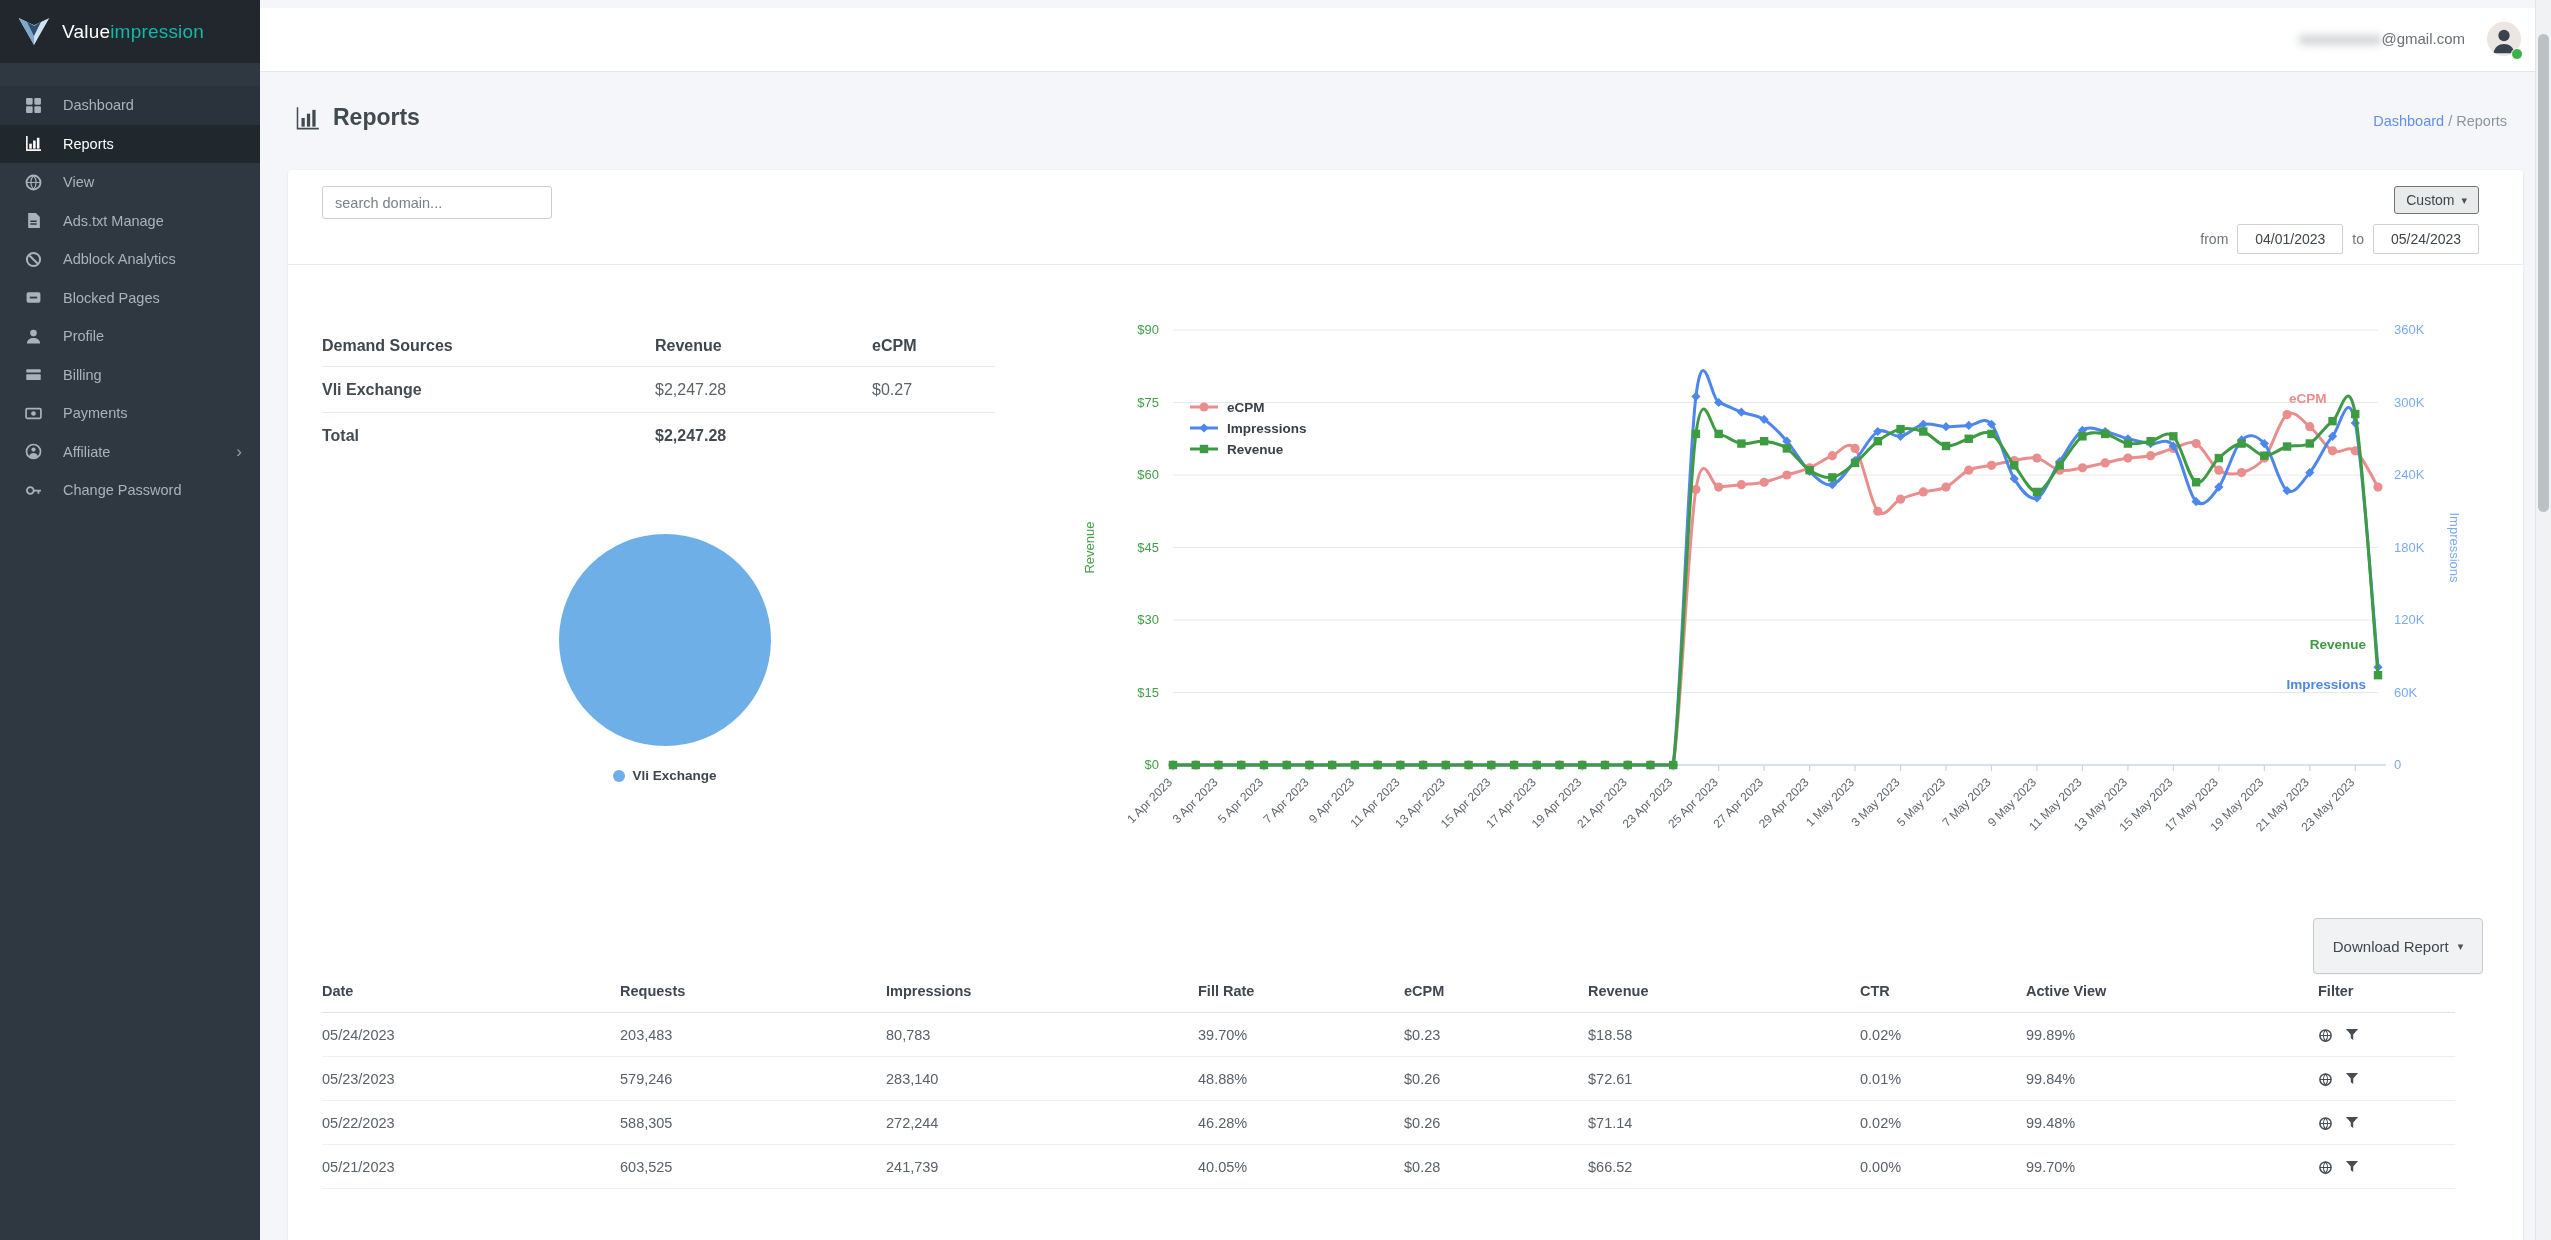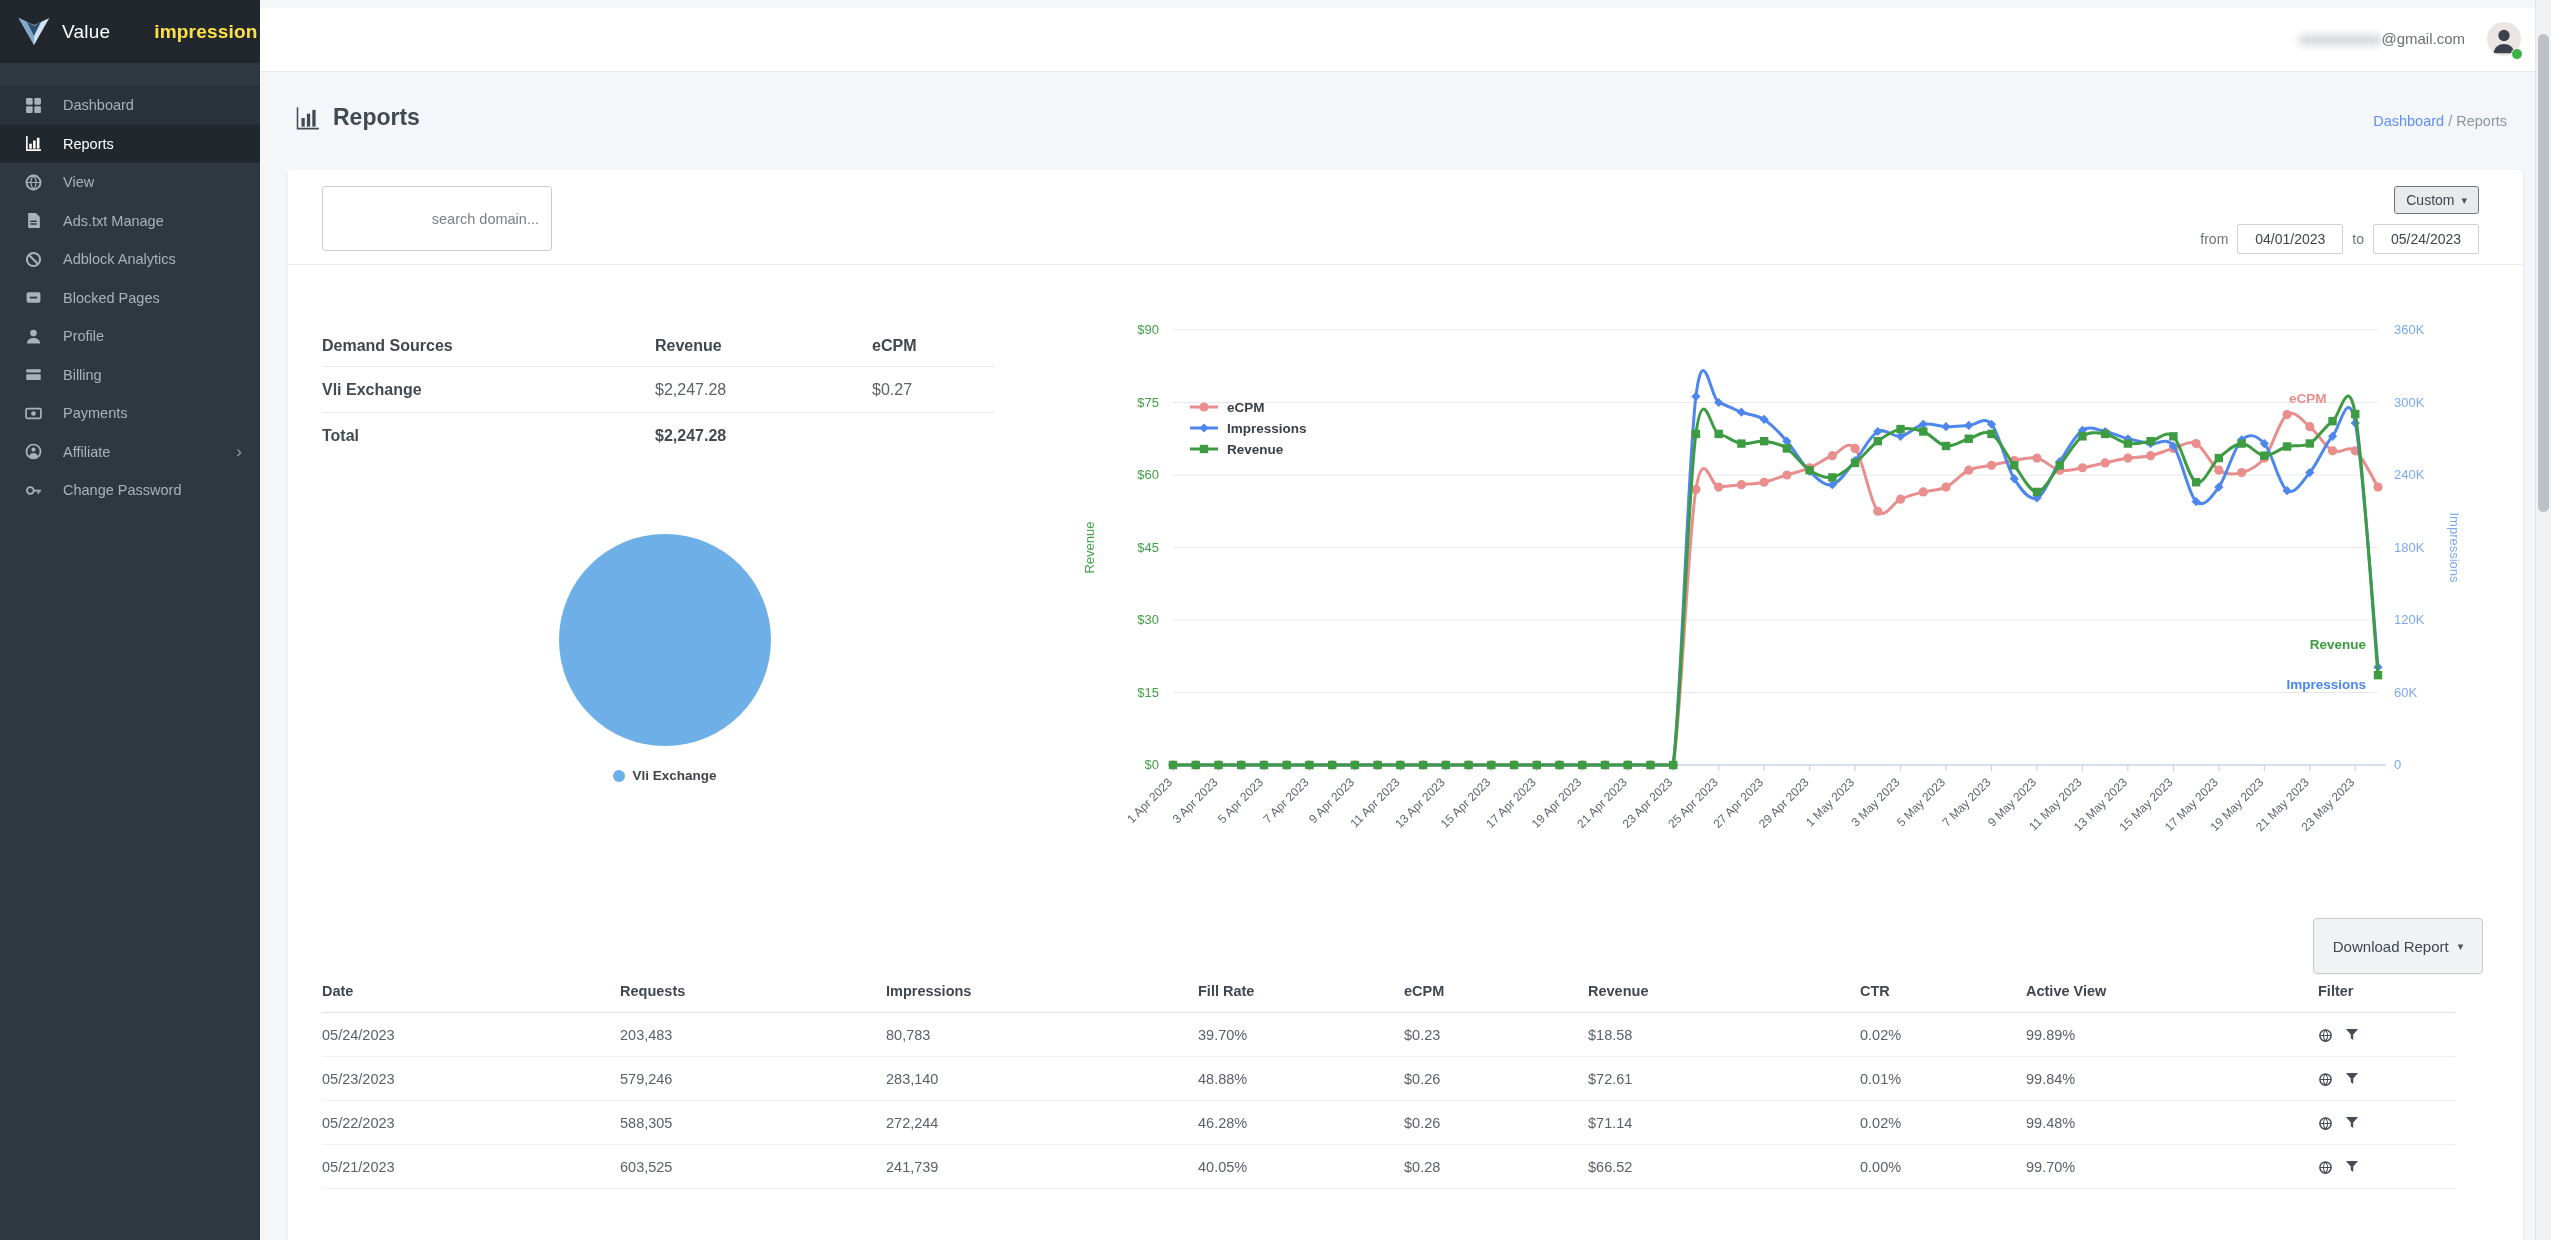--- a/index.html
+++ b/index.html
@@ -3,21 +3,21 @@
 <meta charset="utf-8">
 <style>
   html,body{margin:0;padding:0;}
   body{width:2551px;height:1240px;overflow:hidden;background:#f4f6f9;
        font-family:"Liberation Sans",sans-serif;color:#444;position:relative;}
   
   .sidebar{position:absolute;left:0;top:0;width:260px;height:1240px;background:#2f3840;z-index:6;}
   .logo{height:63px;background:#21272d;display:flex;align-items:center;padding-left:16px;gap:10px;}
   .brand{font-size:19px;color:#fff;letter-spacing:.2px;}
   .brand b{font-weight:normal;margin-top:16px;}
-  .brand span{font-weight:bold;color:#fde047;margin-left:44px;}
+  .brand span{font-weight:normal;color:#14b8a6;}
   .nav{padding-top:23px;}
   .nav-item{height:38.5px;display:flex;align-items:center;padding-left:24px;color:#a9b2ba;font-size:14.5px;cursor:pointer;}
   .nav-item .ic{width:18px;height:17px;margin-right:21px;display:flex;align-items:center;justify-content:center;}
   .nav-item svg{width:17px;height:17px;fill:currentColor;}
   .nav-item.shaded{background:#2a333b;}
   .nav-item.active{background:#20282e;color:#fff;}
   .chev{margin-left:auto;margin-right:18px;font-size:17px;color:#97a0a8;}
   
   .topbar{position:absolute;left:260px;top:8px;width:2291px;height:63px;background:#fff;border-bottom:1px solid #e5e8eb;z-index:5;}
   .email{position:absolute;right:86px;top:22px;font-size:15px;color:#6a7076;}
@@ -30,21 +30,21 @@
   .scroll-thumb{position:absolute;left:2px;width:11px;top:34px;height:478px;background:#bcc1c6;border-radius:6px;}
   
   .title-row{position:absolute;left:295px;top:104px;display:flex;align-items:center;gap:12px;}
   .page-title{font-size:23px;font-weight:bold;color:#414951;}
   .breadcrumb{position:absolute;right:44px;top:113px;font-size:14.5px;}
   .breadcrumb .link{color:#5f8ff2;cursor:pointer;}
   .breadcrumb .sep,.breadcrumb .cur{color:#8d959d;}
   
   .card{position:absolute;left:288px;top:170px;width:2235px;height:1100px;background:#fff;border-radius:4px;box-shadow:0 1px 3px rgba(0,0,0,.09);}
   .card-divider{position:absolute;left:0;right:0;top:94px;height:1px;background:#e9ecef;}
-  .search-input{position:absolute;left:34px;top:16px;width:204px;height:31px;border:1px solid #c9cdd1;border-radius:3px;padding:16px 12px;font-size:14.5px;color:#444;font-family:"Liberation Sans",sans-serif;outline:none;text-align:right;}
+  .search-input{position:absolute;left:34px;top:16px;width:204px;height:31px;border:1px solid #c9cdd1;border-radius:3px;padding:0 12px;font-size:14.5px;color:#444;font-family:"Liberation Sans",sans-serif;outline:none;}
   .search-input::placeholder{color:#7a8086;}
   .range-btn{position:absolute;right:44px;top:16px;height:28px;padding:0 11px;background:#e9eaeb;border:1px solid #70767c;border-radius:3px;font-size:14px;color:#3f464d;display:flex;align-items:center;gap:7px;cursor:pointer;font-family:"Liberation Sans",sans-serif;}
   .dates-row{position:absolute;right:44px;top:54px;display:flex;align-items:center;gap:9px;font-size:14px;color:#6d747a;}
   .date-input{width:100px;height:26px;border:1px solid #ced2d6;border-radius:2px;text-align:center;font-size:14px;color:#3e454c;font-family:"Liberation Sans",sans-serif;outline:none;}
   
   .demand{position:absolute;left:34px;top:156px;width:673px;font-size:16px;}
   .demand .hrow,.demand .drow{display:flex;align-items:center;}
   .demand .hrow{height:40px;font-weight:bold;color:#3f474e;border-bottom:1px solid #e9ecef;}
   .demand .drow{height:45px;color:#5c6268;border-bottom:1px solid #e9ecef;}
   .demand .drow.total{border-bottom:none;}

